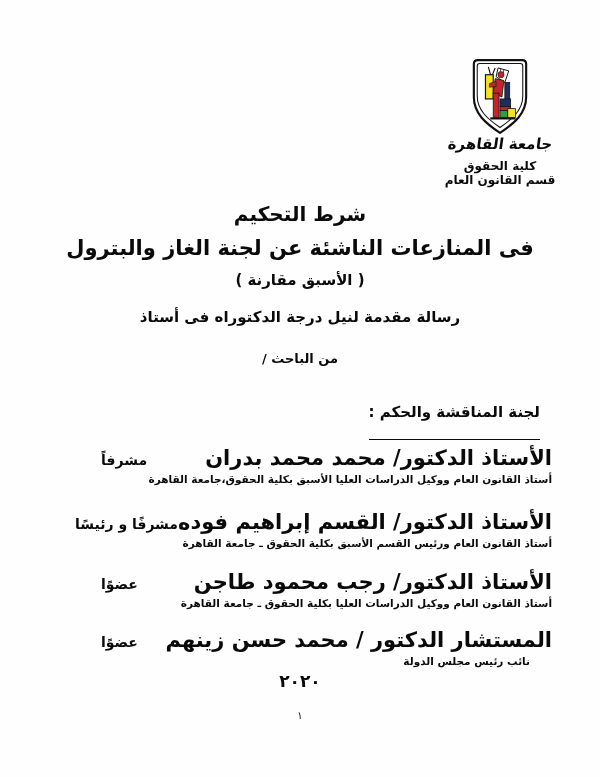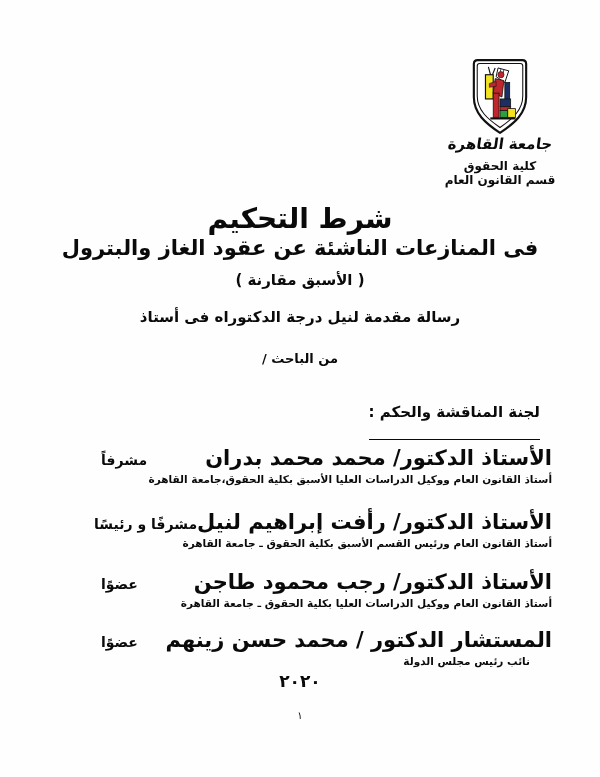--- a/index.html
+++ b/index.html
@@ -20,21 +20,21 @@
   
   .logo-block{top:58px;left:428px;width:144px;text-align:center;}
   .logo-block svg{display:block;margin:0 auto;}
   .calligraphy{
     font-size:15px;font-weight:bold;margin-top:1px;
     transform:skewX(-8deg);letter-spacing:-1px;line-height:1.05;
   }
   .faculty{font-size:12px;font-weight:bold;line-height:1.2;margin-top:6px;}
   .department{font-size:12px;font-weight:bold;line-height:1.2;}
 
-  .title-line1{top:202px;font-size:28px;}
+  .title-line1{top:202px;font-size:20px;}
   .title-line2{top:236px;font-size:21px;}
   .title-sub{top:271px;font-size:15px;}
   .thesis{top:308px;font-size:15px;}
   .author-label{top:351px;font-size:13px;}
   .author-name{top:371px;font-size:14px;}
 
   .committee-heading{
     top:403px;right:60px;font-size:15px;font-weight:bold;
   }
   .committee-heading span{
@@ -82,42 +82,42 @@
       <rect x="32" y="54" width="8" height="7" fill="#2f9e41" stroke="#111" stroke-width="0.8"></rect>
       <rect x="40" y="52" width="8" height="9" fill="#f4e321" stroke="#111" stroke-width="0.8"></rect>
       <rect x="22" y="61" width="26" height="2.2" fill="#111"></rect>
     </svg>
     <div class="calligraphy">جامعة القاهرة</div>
     <div class="faculty">كلية الحقوق</div>
     <div class="department">قسم القانون العام</div>
   </div>
 
   <div class="abs center b title-line1">شرط التحكيم</div>
-  <div class="abs center b title-line2">فى المنازعات الناشئة عن عقود الغاز والبترول</div>
+  <div class="abs center b title-line2">فى المنازعات الناشئة عن لجنة الغاز والبترول</div>
   <div class="abs center b title-sub">( الأسبق مقارنة )</div>
 
   <div class="abs center b thesis">رسالة مقدمة لنيل درجة الدكتوراه فى أستاذ</div>
 
   <div class="abs center b author-label">من الباحث /</div>
 
   <div class="abs committee-heading">
     <span>لجنة المناقشة والحكم :</span>
   </div>
 
   <div class="abs member m1">
     <div class="line1">
       <span class="name">الأستاذ الدكتور/ محمد محمد بدران</span>
       <span class="role">مشرفاً</span>
     </div>
     <div class="subtitle">أستاذ القانون العام ووكيل الدراسات العليا الأسبق بكلية الحقوق،جامعة القاهرة</div>
   </div>
 
   <div class="abs member m2">
     <div class="line1">
-      <span class="name">الأستاذ الدكتور/ رأفت إبراهيم لنيل</span>
+      <span class="name">الأستاذ الدكتور/ القسم إبراهيم فوده</span>
       <span class="role">مشرفًا و رئيسًا</span>
     </div>
     <div class="subtitle">أستاذ القانون العام ورئيس القسم الأسبق بكلية الحقوق ـ جامعة القاهرة</div>
   </div>
 
   <div class="abs member m3">
     <div class="line1">
       <span class="name">الأستاذ الدكتور/ رجب محمود طاجن</span>
       <span class="role">عضوًا</span>
     </div>

